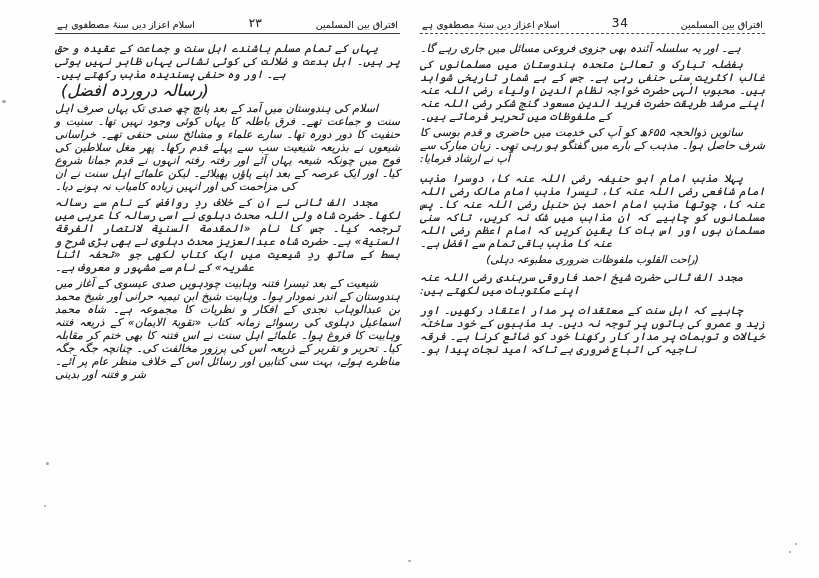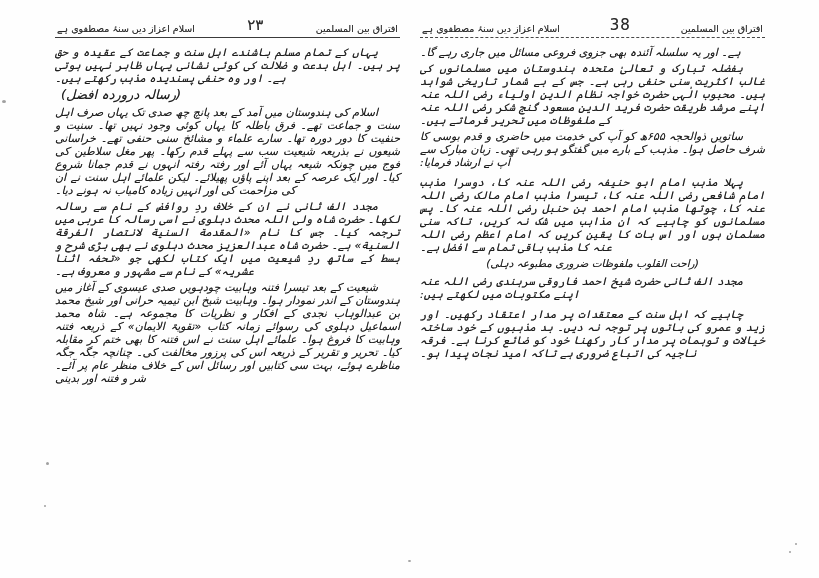--- a/index.html
+++ b/index.html
@@ -22,42 +22,42 @@
   .page-header{
     display:flex;
     justify-content:space-between;
     align-items:flex-end;
     direction:rtl;
     font-size:9.5px;
     color:#2b2b2b;
     padding:4px 2px 3px 2px;
     text-shadow:0 0 0.5px rgba(40,40,40,.55);
   }
-  .page-header .pn{font-size:15px;letter-spacing:1px;}
+  .page-header .pn{font-size:12px;letter-spacing:1px;}
   .rule-solid{border-bottom:1.3px solid #3a3a3a;margin:0 0 8px 0;}
   .rule-dashed{border-bottom:1.3px dashed #474747;margin:0 0 8px 0;}
 
   .page-body{
     direction:rtl;
     color:#1e1e1e;
     font-size:11px;
     line-height:13px;
     text-shadow:0 0 0.6px rgba(30,30,30,.5);
     font-style:italic;
   }
   .page-body p{
     margin:0 0 3px 0;
     text-align:justify;
     text-align-last:left;
   }
   .page-body p.indent{text-indent:22px;}
   .page-body p.noindent{text-indent:0;}
   .page-body p.cite-left{
     text-align:left;text-align-last:left;text-indent:0;
-    margin:1px 0 5px 6px;font-size:13px;
+    margin:1px 0 5px 6px;font-size:16px;
   }
   .page-body p.cite-center{
     text-align:center;text-align-last:center;text-indent:0;
     margin:1px 0 5px 0;font-size:10.5px;
   }
   .gap-sm{height:4px;}
 
   .speck{
     position:absolute;
     background:#6d6d6d;
@@ -66,21 +66,21 @@
   }
 </style>
 </head>
 <body>
 
 <div class="spread">
 
   <div class="page page-right">
     <div class="page-header">
       <span>افتراق بین المسلمین</span>
-      <span class="pn">38</span>
+      <span class="pn">34</span>
       <span>اسلام اعزاز دیں سنۂ مصطفوی ہے</span>
     </div>
     <div class="rule-dashed"></div>
     <div class="page-body">
       <p class="noindent">ہے۔ اور یہ سلسلہ آئندہ بھی جزوی فروعی مسائل میں جاری رہے گا۔</p>
       <p class="indent">بفضلہ تبارک و تعالیٰ متحدہ ہندوستان میں مسلمانوں کی غالب اکثریت سنی حنفی رہی ہے۔ جس کے بے شمار تاریخی شواہد ہیں۔ محبوب الٰہی حضرت خواجہ نظام الدین اولیاء رضی اللہ عنہ اپنے مرشد طریقت حضرت فرید الدین مسعود گنج شکر رضی اللہ عنہ کے ملفوظات میں تحریر فرماتے ہیں۔</p>
       <p class="indent">ساتویں ذوالحجہ ۶۵۵ھ کو آپ کی خدمت میں حاضری و قدم بوسی کا شرف حاصل ہوا۔ مذہب کے بارے میں گفتگو ہو رہی تھی۔ زبان مبارک سے آپ نے ارشاد فرمایا:</p>
       <div class="gap-sm"></div>
       <p class="indent">پہلا مذہب امام ابو حنیفہ رضی اللہ عنہ کا، دوسرا مذہب امام شافعی رضی اللہ عنہ کا، تیسرا مذہب امام مالک رضی اللہ عنہ کا، چوتھا مذہب امام احمد بن حنبل رضی اللہ عنہ کا۔ پس مسلمانوں کو چاہیے کہ ان مذاہب میں شک نہ کریں، تاکہ سنی مسلمان ہوں اور اس بات کا یقین کریں کہ امام اعظم رضی اللہ عنہ کا مذہب باقی تمام سے افضل ہے۔</p>
       <p class="cite-center">(راحت القلوب ملفوظات ضروری مطبوعہ دہلی)</p>

